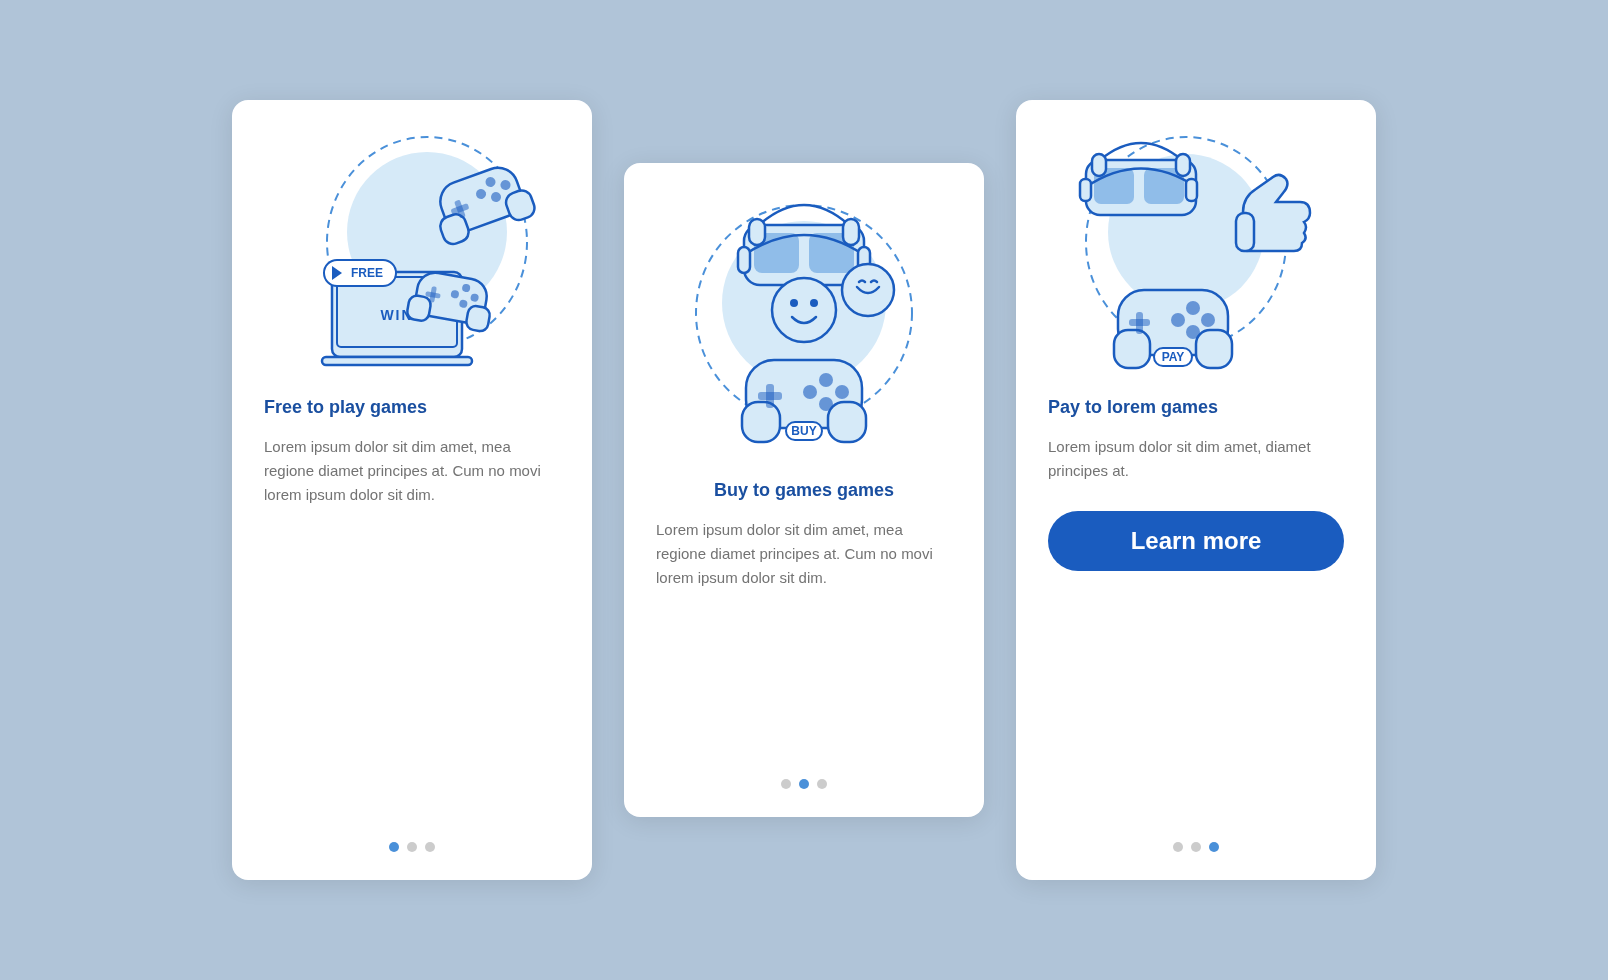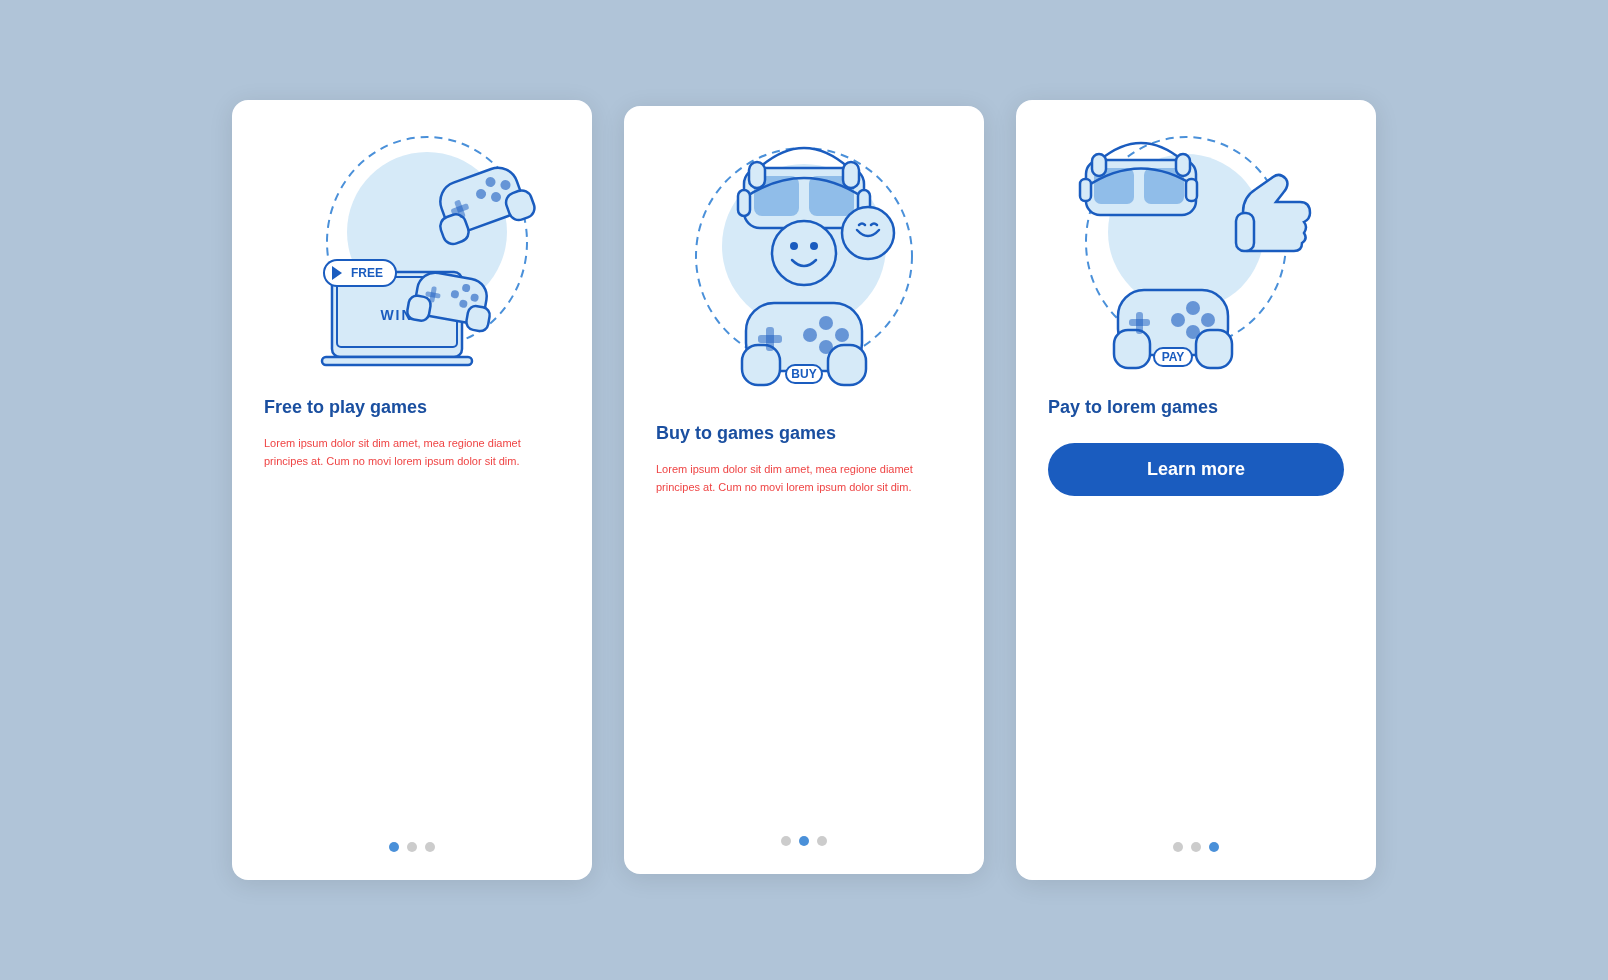--- a/index.html
+++ b/index.html
@@ -28,21 +28,22 @@
       width: 360px;
       padding: 32px 32px 28px 32px;
       display: flex;
       flex-direction: column;
       align-items: flex-start;
       box-shadow: 0 4px 24px rgba(0,0,0,0.10);
       position: relative;
     }
 
     .card:nth-child(2) {
-      height: 768px;
+      height: 654px;
+      align-items: center;
     }
     .card:nth-child(1),
     .card:nth-child(3) {
       height: 780px;
     }
 
     .illustration {
       width: 100%;
       display: flex;
       justify-content: center;
@@ -51,22 +52,22 @@
 
     .card-title {
       font-size: 18px;
       font-weight: 700;
       color: #1a4fa0;
       margin-bottom: 16px;
       line-height: 1.3;
     }
 
     .card-body {
-      font-size: 11px;
-      color: #ef4444;
+      font-size: 15px;
+      color: #737373;
       line-height: 1.6;
       margin-bottom: 20px;
     }
 
     .dots {
       display: flex;
       gap: 8px;
       justify-content: center;
       width: 100%;
       margin-top: auto;
@@ -83,21 +84,21 @@
     .dot.active {
       background: #4a90d9;
     }
 
     .learn-more-btn {
       background: #1a5cbf;
       color: #ffffff;
       border: none;
       border-radius: 30px;
       padding: 16px 40px;
-      font-size: 18px;
+      font-size: 24px;
       font-weight: 600;
       cursor: pointer;
       width: 100%;
       margin-top: 8px;
       margin-bottom: 8px;
     }
 
     
     svg {
       overflow: visible;
@@ -315,20 +316,21 @@
           <circle cx="60" cy="40" r="7" fill="#1a5cbf" opacity="0.6"></circle>
           <circle cx="75" cy="52" r="7" fill="#1a5cbf" opacity="0.6"></circle>
 
           <rect x="36" y="68" width="38" height="18" rx="9" fill="#ffffff" stroke="#1a5cbf" stroke-width="2"></rect>
           <text x="55" y="81" class="label-text" text-anchor="middle">PAY</text>
         </g>
       </svg>
     </div>
 
     <div class="card-title">Pay to lorem games</div>
+    <div class="card-body">Lorem ipsum dolor sit dim amet, diamet principes at.</div>
 
     <button class="learn-more-btn">Learn more</button>
 
     <div class="dots">
       <div class="dot"></div>
       <div class="dot"></div>
       <div class="dot active"></div>
     </div>
   </div>
 

